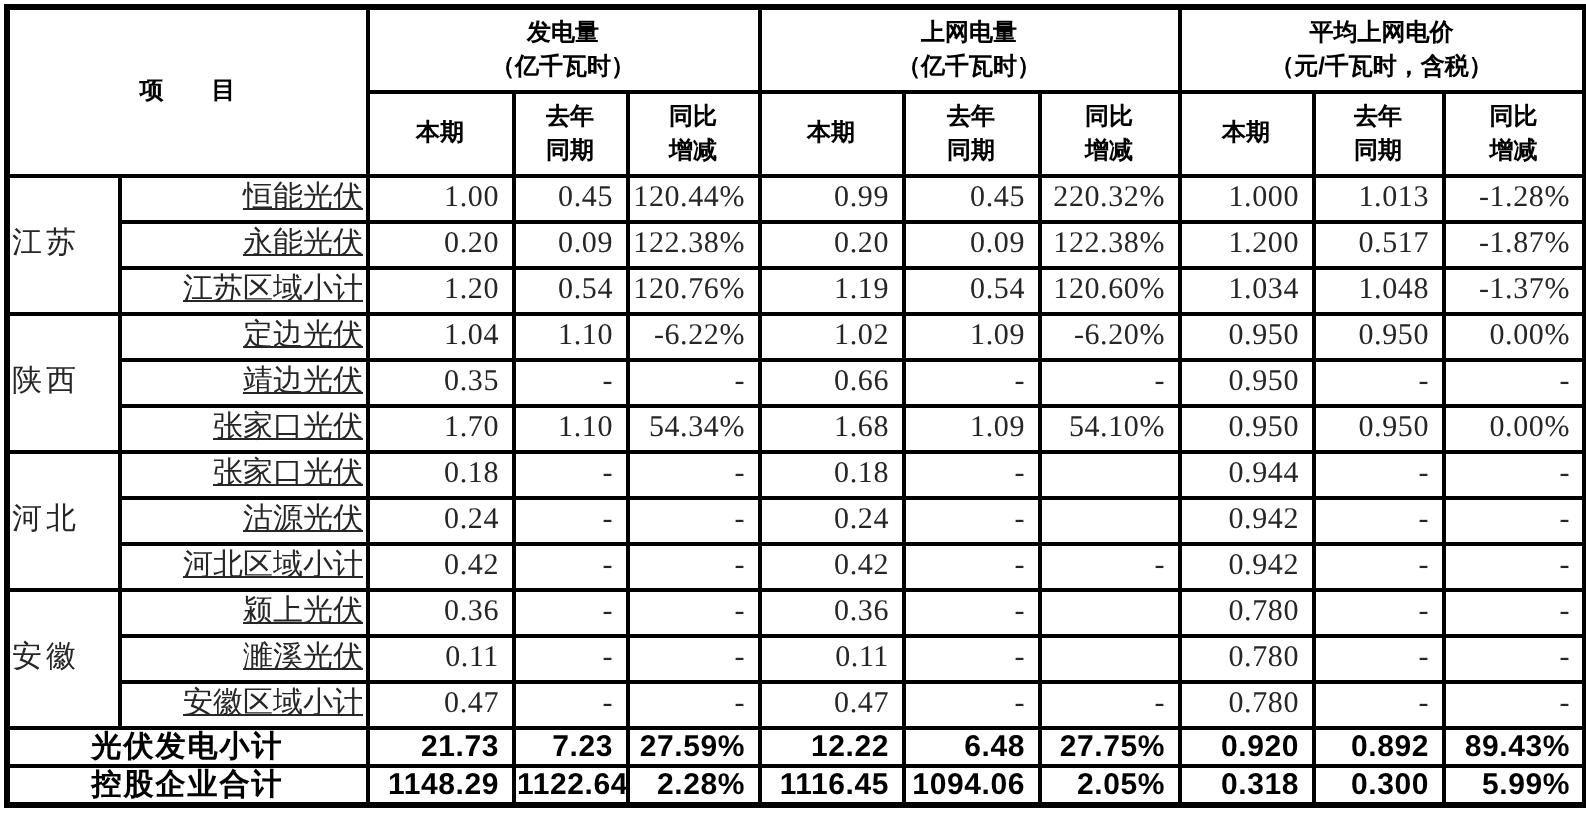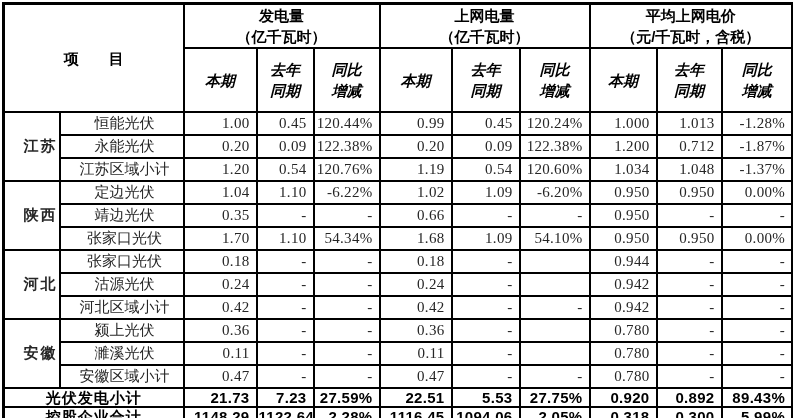--- a/index.html
+++ b/index.html
@@ -1,33 +1,33 @@
 <!DOCTYPE html>
 <html><head>
 <meta charset="utf-8">
 <style>
   html,body{margin:0;padding:0;background:#ffffff;}
   .page{width:793px;height:418px;box-sizing:border-box;background:#ffffff;padding:2px;}
   table{border-collapse:collapse;table-layout:fixed;width:789px;border:3px solid #000;}
   th,td{border:2px solid #000;overflow:hidden;box-sizing:border-box;}
   th{
-    font-family:"Liberation Sans",sans-serif;font-weight:bold;font-size:15px;
+    font-family:"Liberation Sans",sans-serif;font-weight:bold;font-size:12px;
     color:#000;text-align:center;vertical-align:middle;white-space:pre-line;line-height:1.4;padding:0 2px;
   }
   td{
     font-family:"Liberation Serif",serif;font-size:15px;color:#262626;
     vertical-align:middle;white-space:nowrap;line-height:1;
   }
   tr.hdr-group{height:42px;}
-  tr.hdr-sub{height:64px;font-style:italic;}
+  tr.hdr-sub{height:42px;}
   tbody tr{height:23px;}
   tr.total-row{height:15px;}
   td.num{text-align:right;padding-right:6px;letter-spacing:0.3px;}
-  td.name{text-align:center;padding-left:7px;}
-  td.region{text-align:right;letter-spacing:2px;font-weight:bold;}
+  td.name{text-align:right;padding-left:7px;text-decoration:underline;}
+  td.region{text-align:left;letter-spacing:2px;}
   tr.total-row td{font-family:"Liberation Sans",sans-serif;font-weight:bold;color:#000;}
   td.total-label{text-align:center;letter-spacing:1px;}
 </style>
 </head>
 <body>
 
 <div class="page">
 <table>
   <colgroup>
     <col style="width:56px">
@@ -73,35 +73,35 @@
   <tbody>
 
     <tr>
       <td class="region" rowspan="3">江苏</td>
       <td class="name">恒能光伏</td>
       <td class="num">1.00</td>
       <td class="num">0.45</td>
       <td class="num">120.44%</td>
       <td class="num">0.99</td>
       <td class="num">0.45</td>
-      <td class="num">120.24%</td>
+      <td class="num">220.32%</td>
       <td class="num">1.000</td>
       <td class="num">1.013</td>
       <td class="num">-1.28%</td>
     </tr>
     <tr>
       <td class="name">永能光伏</td>
       <td class="num">0.20</td>
       <td class="num">0.09</td>
       <td class="num">122.38%</td>
       <td class="num">0.20</td>
       <td class="num">0.09</td>
       <td class="num">122.38%</td>
       <td class="num">1.200</td>
-      <td class="num">0.712</td>
+      <td class="num">0.517</td>
       <td class="num">-1.87%</td>
     </tr>
     <tr>
       <td class="name">江苏区域小计</td>
       <td class="num">1.20</td>
       <td class="num">0.54</td>
       <td class="num">120.76%</td>
       <td class="num">1.19</td>
       <td class="num">0.54</td>
       <td class="num">120.60%</td>
@@ -222,22 +222,22 @@
       <td class="num">0.780</td>
       <td class="num">-</td>
       <td class="num">-</td>
     </tr>
 
     <tr class="total-row">
       <td class="total-label" colspan="2">光伏发电小计</td>
       <td class="num">21.73</td>
       <td class="num">7.23</td>
       <td class="num">27.59%</td>
-      <td class="num">22.51</td>
-      <td class="num">5.53</td>
+      <td class="num">12.22</td>
+      <td class="num">6.48</td>
       <td class="num">27.75%</td>
       <td class="num">0.920</td>
       <td class="num">0.892</td>
       <td class="num">89.43%</td>
     </tr>
     <tr class="total-row">
       <td class="total-label" colspan="2">控股企业合计</td>
       <td class="num">1148.29</td>
       <td class="num">1122.64</td>
       <td class="num">2.28%</td>

